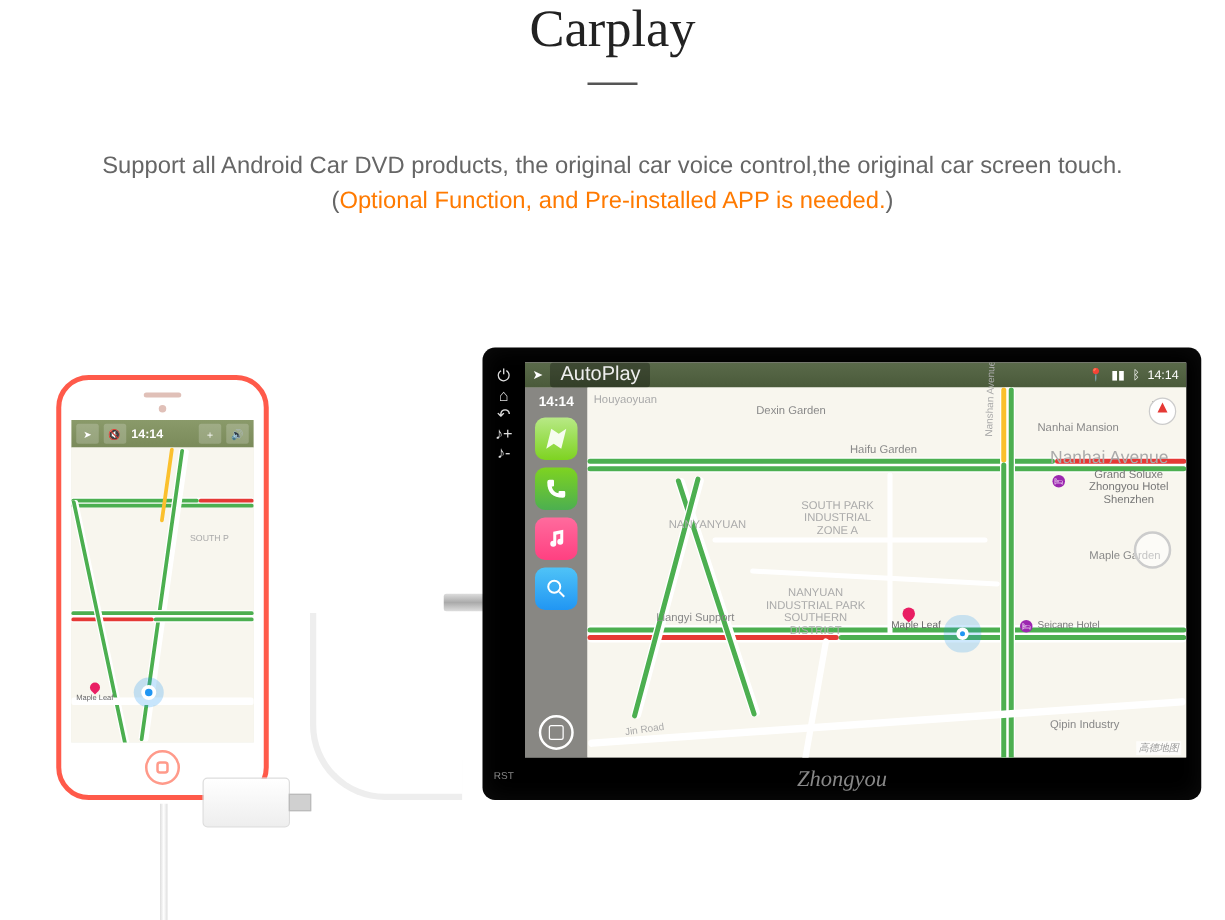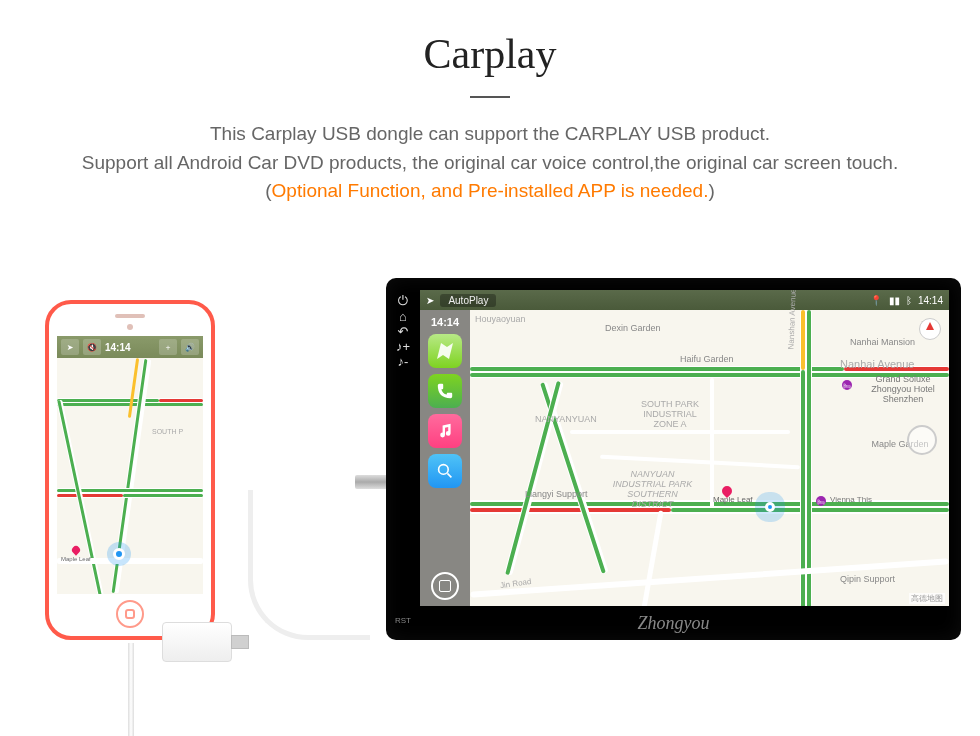--- a/index.html
+++ b/index.html
@@ -4,21 +4,21 @@
   <style>
     * { margin: 0; padding: 0; box-sizing: border-box; }
     body {
       width: 980px;
       height: 736px;
       background: #fff;
       font-family: Arial, sans-serif;
       position: relative;
       overflow: hidden;
     }
-    .header { text-align: center; padding-top: 30px; }
+    .header { text-align: center; }
     .title {
       font-size: 42px;
       font-weight: 500;
       color: #222;
       font-family: Georgia, serif;
     }
     .divider {
       width: 40px;
       height: 2px;
       background: #555;
@@ -280,21 +280,21 @@
       align-items: center;
       padding: 0 6px;
       color: #fff;
       font-size: 10px;
       gap: 6px;
     }
     .hu-sb-pill {
       background: rgba(0,0,0,0.3);
       padding: 1px 8px;
       border-radius: 3px;
-      font-size: 10px;
+      font-size: 16px;
       color: #eee;
     }
     .hu-sb-fill { flex: 1; }
 
     
     .cp-sidebar {
       position: absolute;
       top: 20px;
       bottom: 0;
       left: 0;
@@ -384,20 +384,21 @@
       border-right: 4px solid transparent;
       border-bottom: 8px solid #e53935;
     }
     .hu-map-credit {
       position: absolute;
       bottom: 2px; right: 4px;
       font-size: 8px;
       color: #999;
       background: rgba(255,255,255,0.7);
       padding: 0 2px;
+      font-style: italic;
     }
 
     
     .hr {
       position: absolute;
       background: #fff;
       border-radius: 3px;
     }
     .tg { position:absolute; background:#4caf50; border-radius:2px; }
     .tr { position:absolute; background:#e53935; border-radius:2px; }
@@ -406,21 +407,21 @@
     
     .pr { position:absolute; background:#fff; border-radius:2px; }
   </style>
 </head>
 <body>
 
 <div class="header">
   <div class="title">Carplay</div>
   <div class="divider"></div>
   <div class="description">
-    <span>This Carplay USB dongle can support the CARPLAY USB product.</span><br>
+    <br>
     <span>Support all Android Car DVD products, the original car voice control,the original car screen touch.(</span><span class="highlight">Optional Function, and Pre-installed APP is needed.</span><span>)</span>
   </div>
 </div>
 
 <div class="phone">
   <div class="phone-speaker"></div>
   <div class="phone-camera"></div>
   <div class="phone-screen">
     <div class="phone-statusbar">
       <div class="phone-sb-btn">➤</div>
@@ -535,32 +536,32 @@
       <div class="hr" style="left:100px;top:120px;width:220px;height:4px;"></div>
       <div class="hr" style="left:130px;top:150px;width:200px;height:4px;transform:rotate(3deg);"></div>
       <div class="hr" style="left:240px;top:68px;width:4px;height:130px;"></div>
       <div class="hr" style="left:0;top:265px;width:100%;height:6px;transform:rotate(-4deg);"></div>
       <div class="hr" style="left:180px;top:200px;width:5px;height:100px;transform:rotate(10deg);"></div>
 
       <div class="hu-map-label" style="left:5px;top:5px;text-align:right;">Houyaoyuan</div>
       <div class="hu-map-label hu-map-label-b" style="left:135px;top:14px;">Dexin Garden</div>
       <div class="hu-map-label hu-map-label-b" style="left:210px;top:45px;">Haifu Garden</div>
       <div class="hu-map-label" style="left:322px;top:35px;transform:rotate(-88deg);transform-origin:left;font-size:8px;">Nanshan Avenue</div>
-      <div class="hu-map-label" style="left:370px;top:48px;font-size:11px;">Nanhai Avenue</div>
-      <div class="hu-map-label hu-map-label-b" style="left:380px;top:28px;">Nanhai Mansion</div>
+      <div class="hu-map-label" style="left:370px;top:48px;font-size:14px;">Nanhai Avenue</div>
+      <div class="hu-map-label hu-map-label-b" style="left:360px;top:28px;">Nanhai Mansion</div>
       <div class="hu-map-label" style="left:388px;top:65px;width:90px;color:#777;">Grand Soluxe Zhongyou Hotel Shenzhen</div>
       <div class="hu-map-label" style="left:65px;top:105px;">NANYANYUAN</div>
       <div class="hu-map-label" style="left:160px;top:90px;width:80px;">SOUTH PARK INDUSTRIAL ZONE A</div>
       <div class="hu-map-label hu-map-label-b" style="left:400px;top:130px;width:60px;">Maple Garden</div>
       <div class="hu-map-label hu-map-label-b" style="left:55px;top:180px;">Liangyi Support</div>
-      <div class="hu-map-label" style="left:140px;top:160px;width:85px;font-style:italic;">NANYUAN INDUSTRIAL PARK SOUTHERN DISTRICT</div>
+      <div class="hu-map-label" style="left:140px;top:160px;width:85px;">NANYUAN INDUSTRIAL PARK SOUTHERN DISTRICT</div>
       <div class="hu-map-label" style="left:243px;top:186px;font-size:8px;color:#666;">Maple Leaf</div>
-      <div class="hu-map-label" style="left:360px;top:186px;font-size:8px;color:#777;">Vienna This</div>
+      <div class="hu-map-label" style="left:360px;top:186px;font-size:8px;color:#777;">Seicane Hotel</div>
       <div class="hu-map-label" style="left:30px;top:270px;font-size:8px;transform:rotate(-8deg);">Jin Road</div>
-      <div class="hu-map-label hu-map-label-b" style="left:370px;top:265px;">Qipin Support</div>
+      <div class="hu-map-label hu-map-label-b" style="left:370px;top:265px;">Qipin Industry</div>
       <div class="hu-map-label hu-map-label-b" style="left:450px;top:10px;">Ju</div>
 
       <div class="map-hotel-dot" style="left:372px;top:70px;">🛏</div>
       <div class="map-hotel-dot" style="left:346px;top:186px;">🛏</div>
 
       <div class="map-pin" style="left:252px;top:176px;width:10px;height:10px;"></div>
 
       <div class="map-dot-blue" style="left:295px;top:192px;width:10px;height:10px;box-shadow:0 0 0 10px rgba(33,150,243,0.22);"></div>
 
       <div class="hu-map-circle" style="right:12px;top:115px;"></div>

